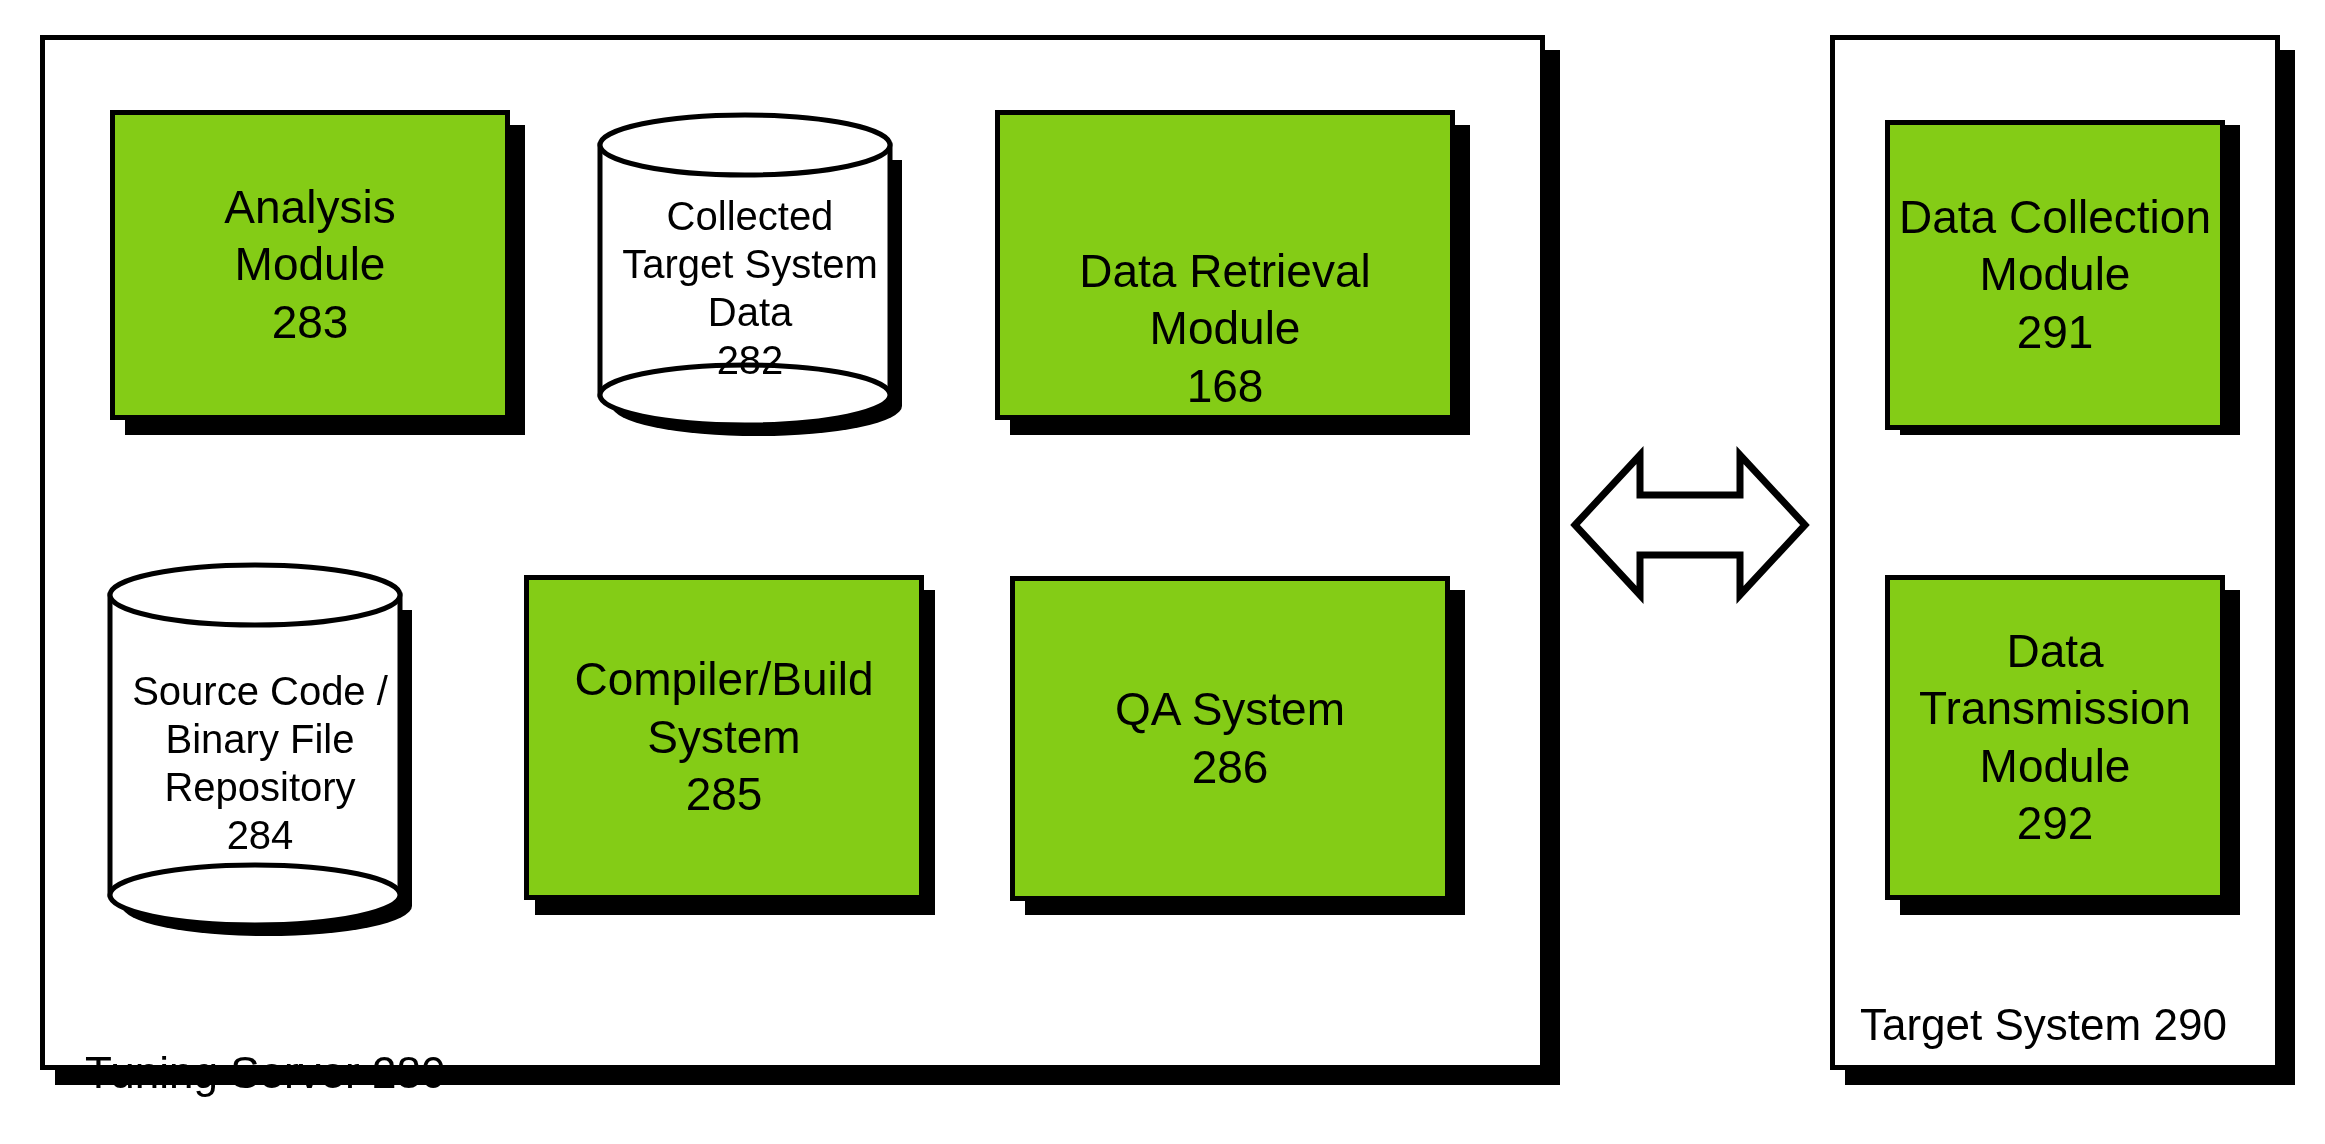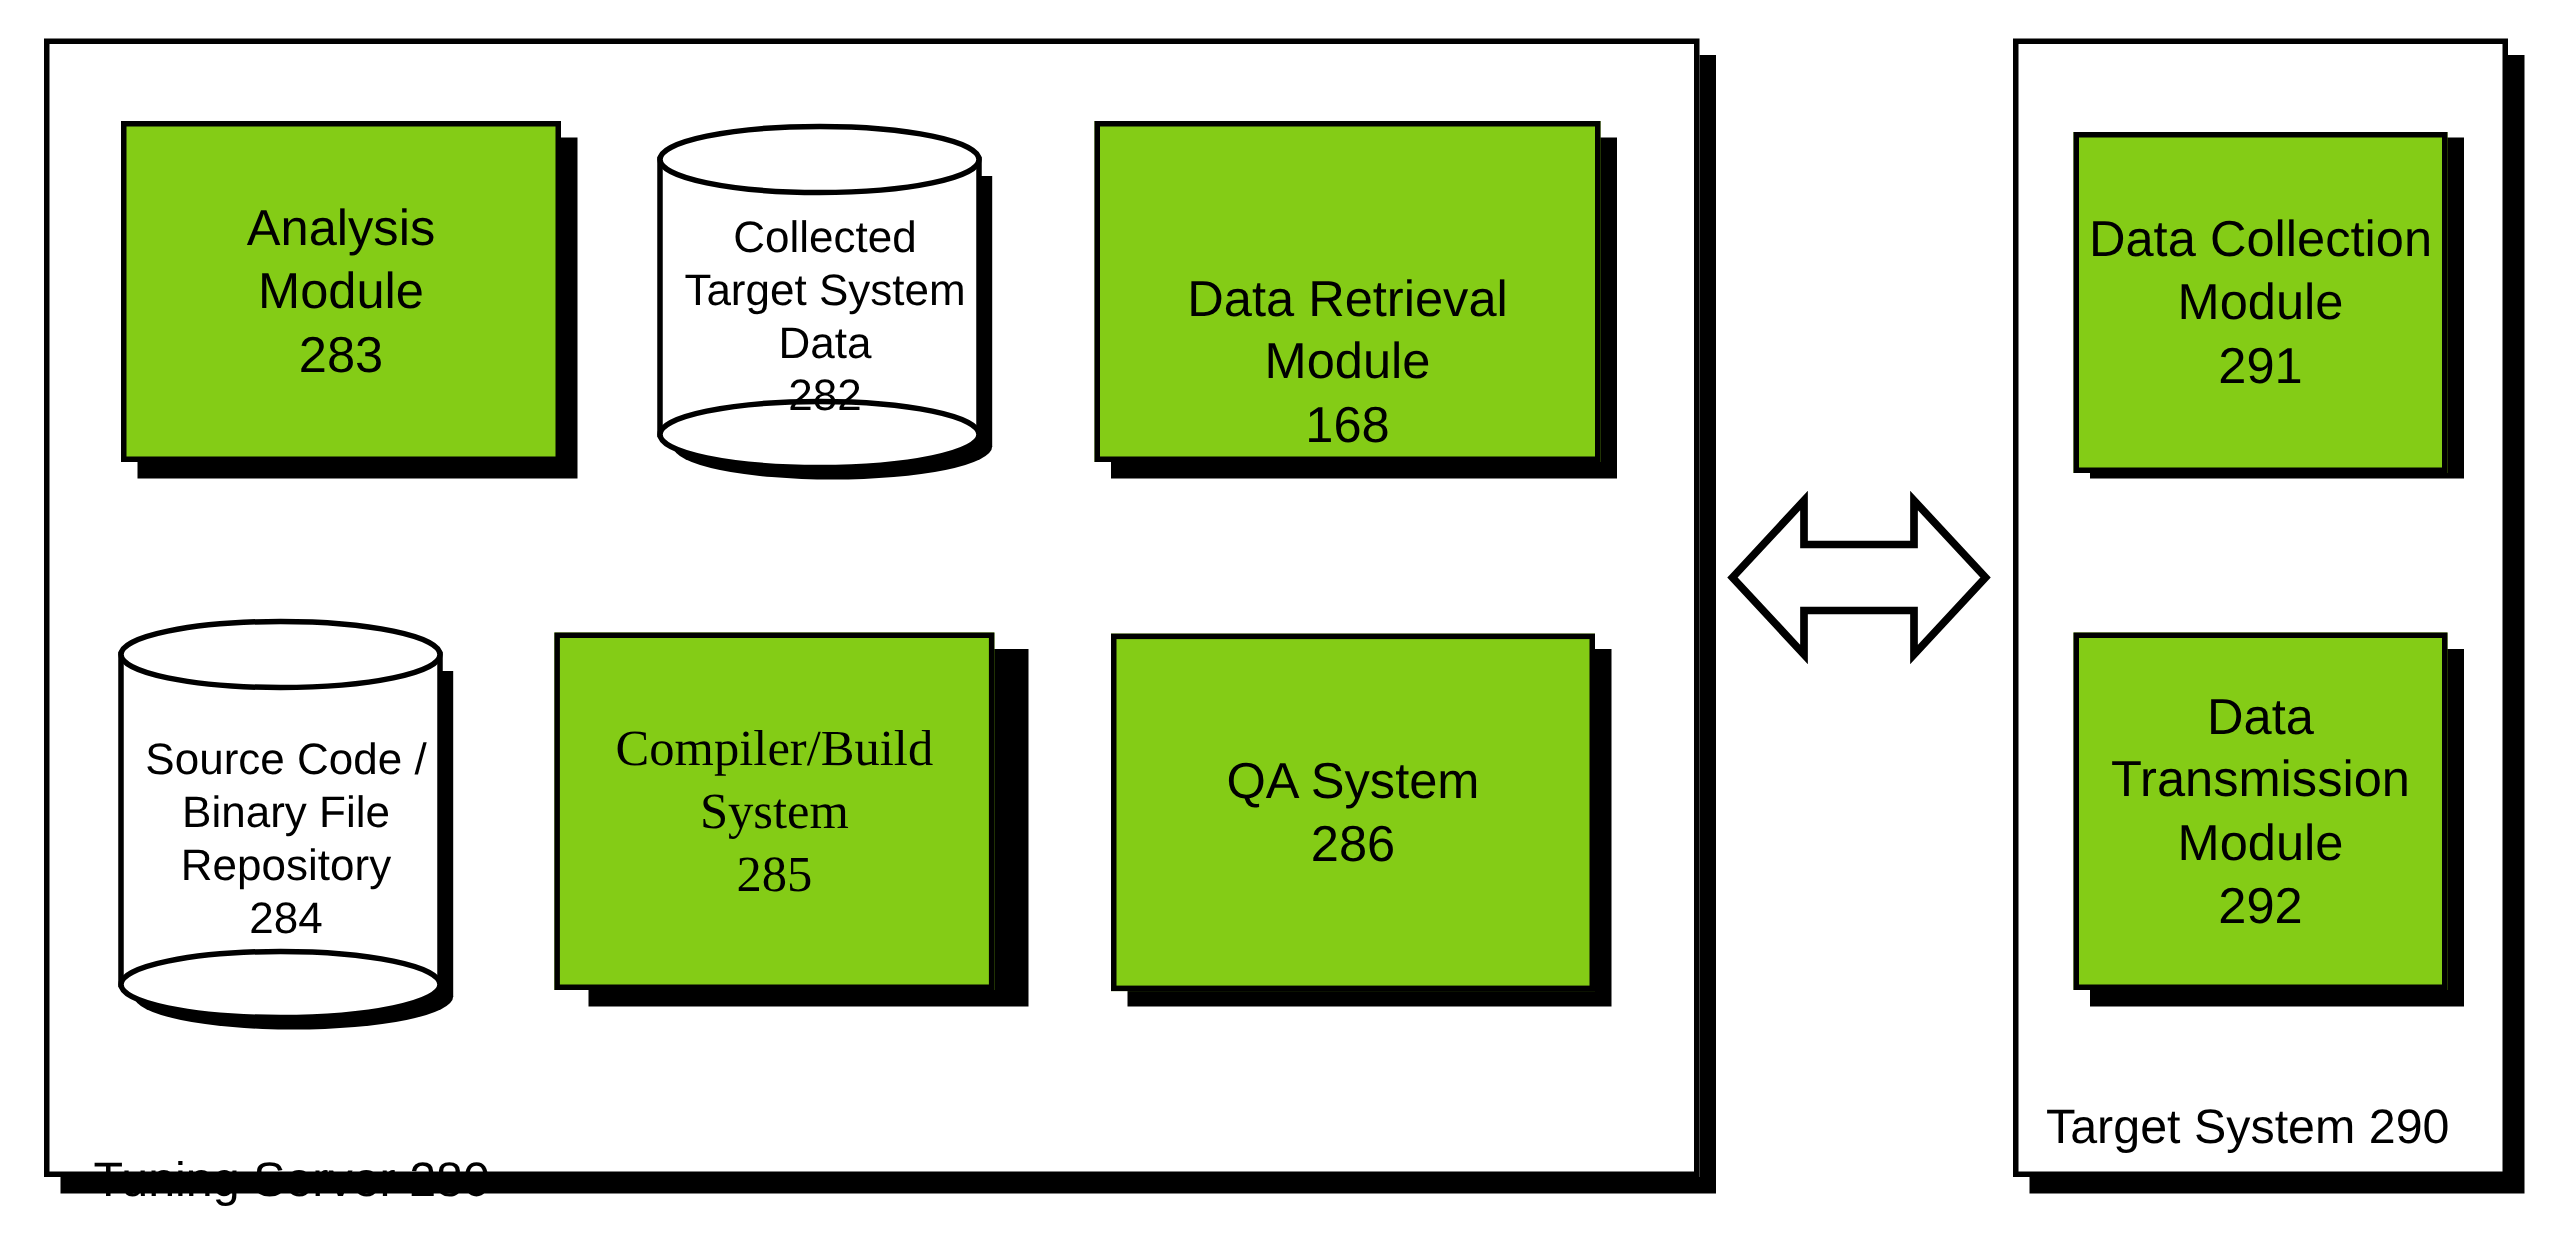--- a/index.html
+++ b/index.html
@@ -107,21 +107,21 @@
   </svg>
   <div class="cyl-text">
     <span>Source Code /</span>
     <span>Binary File</span>
     <span>Repository</span>
     <span>284</span>
   </div>
 </div>
 
 <div class="box-shadow" style="left:535px; top:590px; width:400px; height:325px;"></div>
-<div class="box-body" style="left:504px; top:575px; width:400px; height:325px;font-family:Liberation Serif, serif;">
+<div class="box-body" style="left:524px; top:575px; width:400px; height:325px;">
   <span>Compiler/Build</span>
   <span>System</span>
   <span>285</span>
 </div>
 
 <div class="box-shadow" style="left:1025px; top:590px; width:440px; height:325px;"></div>
 <div class="box-body" style="left:1010px; top:576px; width:440px; height:325px;">
   <span>QA System</span>
   <span>286</span>
 </div>

